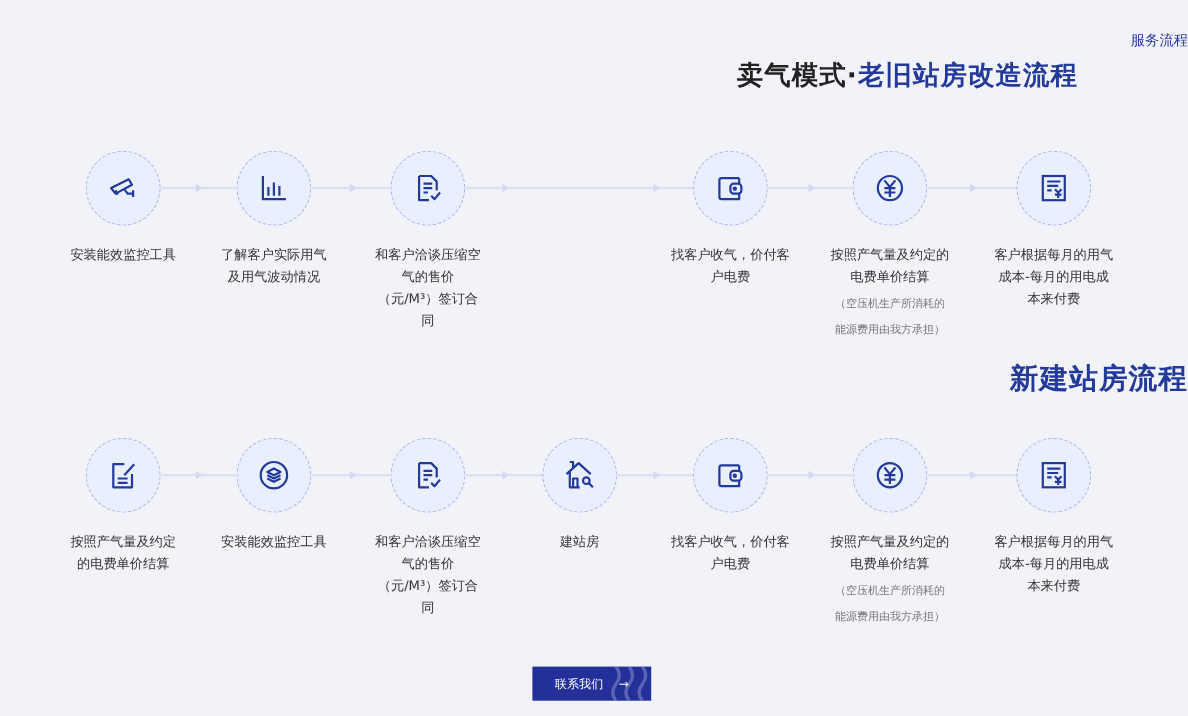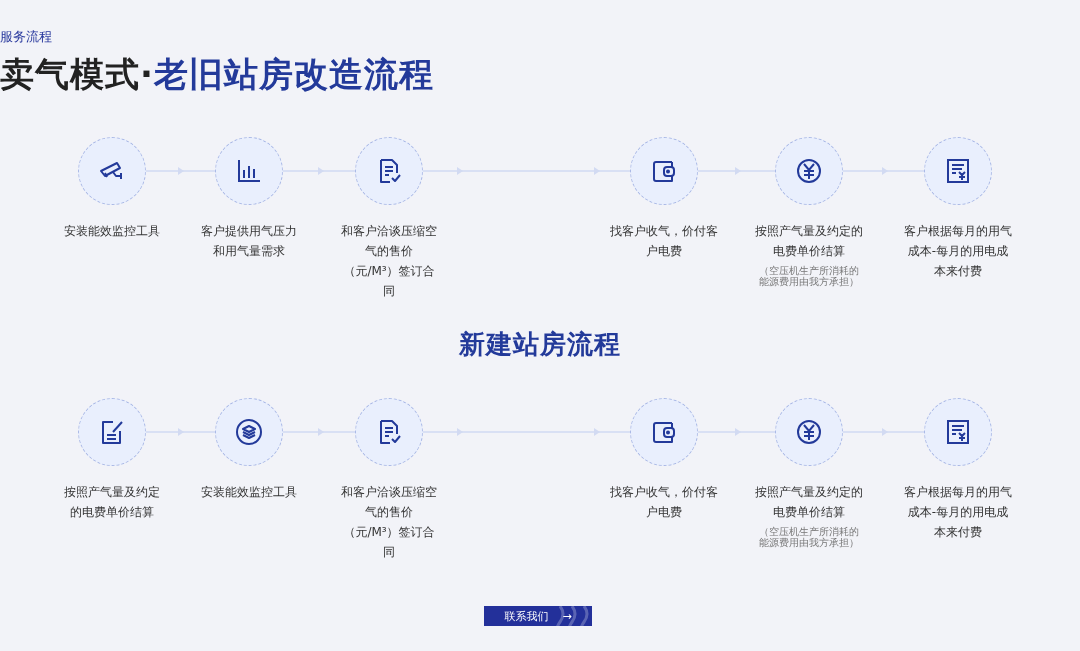--- a/index.html
+++ b/index.html
@@ -1,36 +1,36 @@
 <!DOCTYPE html>
 <html><head>
 <meta charset="utf-8">
 <style>
   html, body { margin:0; padding:0; }
   body {
     width:1080px; height:651px; background:#f2f3f8; position:relative; overflow:hidden;
     font-family: "DejaVu Sans", "Liberation Sans", sans-serif; color:#333;
   }
-  .eyebrow { position:absolute; top:28px; left:0; width:1080px; text-align:left; font-size:13px; color:#2a3a9e; }
-  .title { position:absolute; top:52px; left:0; width:980px; text-align:left; font-size:34px; font-weight:bold; color:#222; letter-spacing:1px; }
+  .eyebrow { position:absolute; top:28px; left:0; width:1080px; text-align:right; font-size:13px; color:#2a3a9e; }
+  .title { position:absolute; top:52px; left:0; width:980px; text-align:right; font-size:24px; font-weight:bold; color:#222; letter-spacing:1px; }
   .title .hl { color:#233a9a; }
-  .subtitle { position:absolute; top:327px; left:0; width:1080px; text-align:center; font-size:26px; font-weight:bold; color:#233a9a; letter-spacing:1px; }
+  .subtitle { position:absolute; top:327px; left:0; width:1080px; text-align:right; font-size:26px; font-weight:bold; color:#233a9a; letter-spacing:1px; }
   .flow { position:absolute; left:0; width:1080px; height:200px; }
   .line { position:absolute; height:2px; background:#d9e0f4; }
   .arrow { position:absolute; width:0; height:0; border-top:4px solid transparent; border-bottom:4px solid transparent; border-left:6px solid #d2daf2; }
   .step { position:absolute; width:130px; margin-left:-65px; text-align:center; }
   .circle {
     width:66px; height:66px; border-radius:50%; margin:0 auto;
     background:#e9effd; border:1px dashed #a9b8e6; display:flex; align-items:center; justify-content:center;
   }
   .circle svg { width:30px; height:30px; }
   .label { margin-top:16px; font-size:12px; line-height:20px; color:#333; }
-  .note { margin-top:4px; font-size:10px; line-height:11px; color:#777; }
+  .note { margin-top:4px; font-size:10px; line-height:24px; color:#777; }
   .cta {
-    position:absolute; left:484px; top:606px; width:108px; height:20px; background:#23309a;
+    position:absolute; left:484px; top:606px; width:108px; height:31px; background:#23309a;
     color:#fff; font-size:11px; display:flex; align-items:center; justify-content:center; gap:14px; overflow:hidden;
   }
   .cta .wave { position:absolute; right:0; top:0; width:40px; height:31px; opacity:0.25; }
 </style>
 </head>
 <body>
 
 <div class="eyebrow">服务流程</div>
 <div class="title">
   <span>卖气模式·</span><span class="hl">老旧站房改造流程</span>
@@ -58,21 +58,21 @@
   </div>
   <div class="step" style="left:249px;">
     <div class="circle">
       <svg viewBox="0 0 30 30" fill="none" stroke="#233a9a" stroke-width="2">
           <path d="M5 4 V25 H26"></path>
           <path d="M10 14 V22"></path>
           <path d="M15 10 V22"></path>
           <path d="M20 13 V22"></path>
         </svg>
     </div>
-    <div class="label" style="width:100px;margin-left:auto;margin-right:auto;margin-top:16px;">客户提供用气压力和用气量需求</div>
+    <div class="label" style="width:100px;margin-left:auto;margin-right:auto;margin-top:16px;">了解客户实际用气及用气波动情况</div>
   </div>
   <div class="step" style="left:389px;">
     <div class="circle">
       <svg viewBox="0 0 30 30" fill="none" stroke="#233a9a" stroke-width="2" stroke-linejoin="round">
           <path d="M7 4 H18 L23 9 V17"></path>
           <path d="M7 4 V26 H16"></path>
           <path d="M11 11 H19 M11 15 H19 M11 19 H15"></path>
           <path d="M18 22 L21 25 L26 19"></path>
         </svg>
     </div>
@@ -149,20 +149,33 @@
     <div class="circle">
       <svg viewBox="0 0 30 30" fill="none" stroke="#233a9a" stroke-width="2" stroke-linejoin="round">
           <path d="M7 4 H18 L23 9 V17"></path>
           <path d="M7 4 V26 H16"></path>
           <path d="M11 11 H19 M11 15 H19 M11 19 H15"></path>
           <path d="M18 22 L21 25 L26 19"></path>
         </svg>
     </div>
     <div class="label" style="width:100px;margin-left:auto;margin-right:auto;margin-top:16px;">和客户洽谈压缩空气的售价（元/M³）签订合同</div>
   </div>
+  <div class="step" style="left:527px;">
+    <div class="circle">
+      <svg viewBox="0 0 30 30" fill="none" stroke="#233a9a" stroke-width="2" stroke-linejoin="round">
+          <path d="M3 14 L14 4 L25 14"></path>
+          <path d="M6 3 H9 V9"></path>
+          <path d="M6 12 V26 H15"></path>
+          <path d="M9 26 V18 H13 V26"></path>
+          <circle cx="21" cy="20" r="3"></circle>
+          <path d="M23 22 L27 26"></path>
+        </svg>
+    </div>
+    <div class="label">建站房</div>
+  </div>
   <div class="step" style="left:664px;">
     <div class="circle">
       <svg viewBox="0 0 30 30" fill="none" stroke="#233a9a" stroke-width="2" stroke-linejoin="round">
           <path d="M23 6 H7 Q5 6 5 8 V23 Q5 25 7 25 H23 V20"></path>
           <path d="M23 6 V11"></path>
           <rect x="15" y="11" width="10" height="9" rx="3"></rect>
           <circle cx="19" cy="15.5" r="1" fill="#233a9a"></circle>
         </svg>
     </div>
     <div class="label" style="width:112px;margin-left:auto;margin-right:auto;margin-top:16px;">找客户收气，价付客户电费</div>

